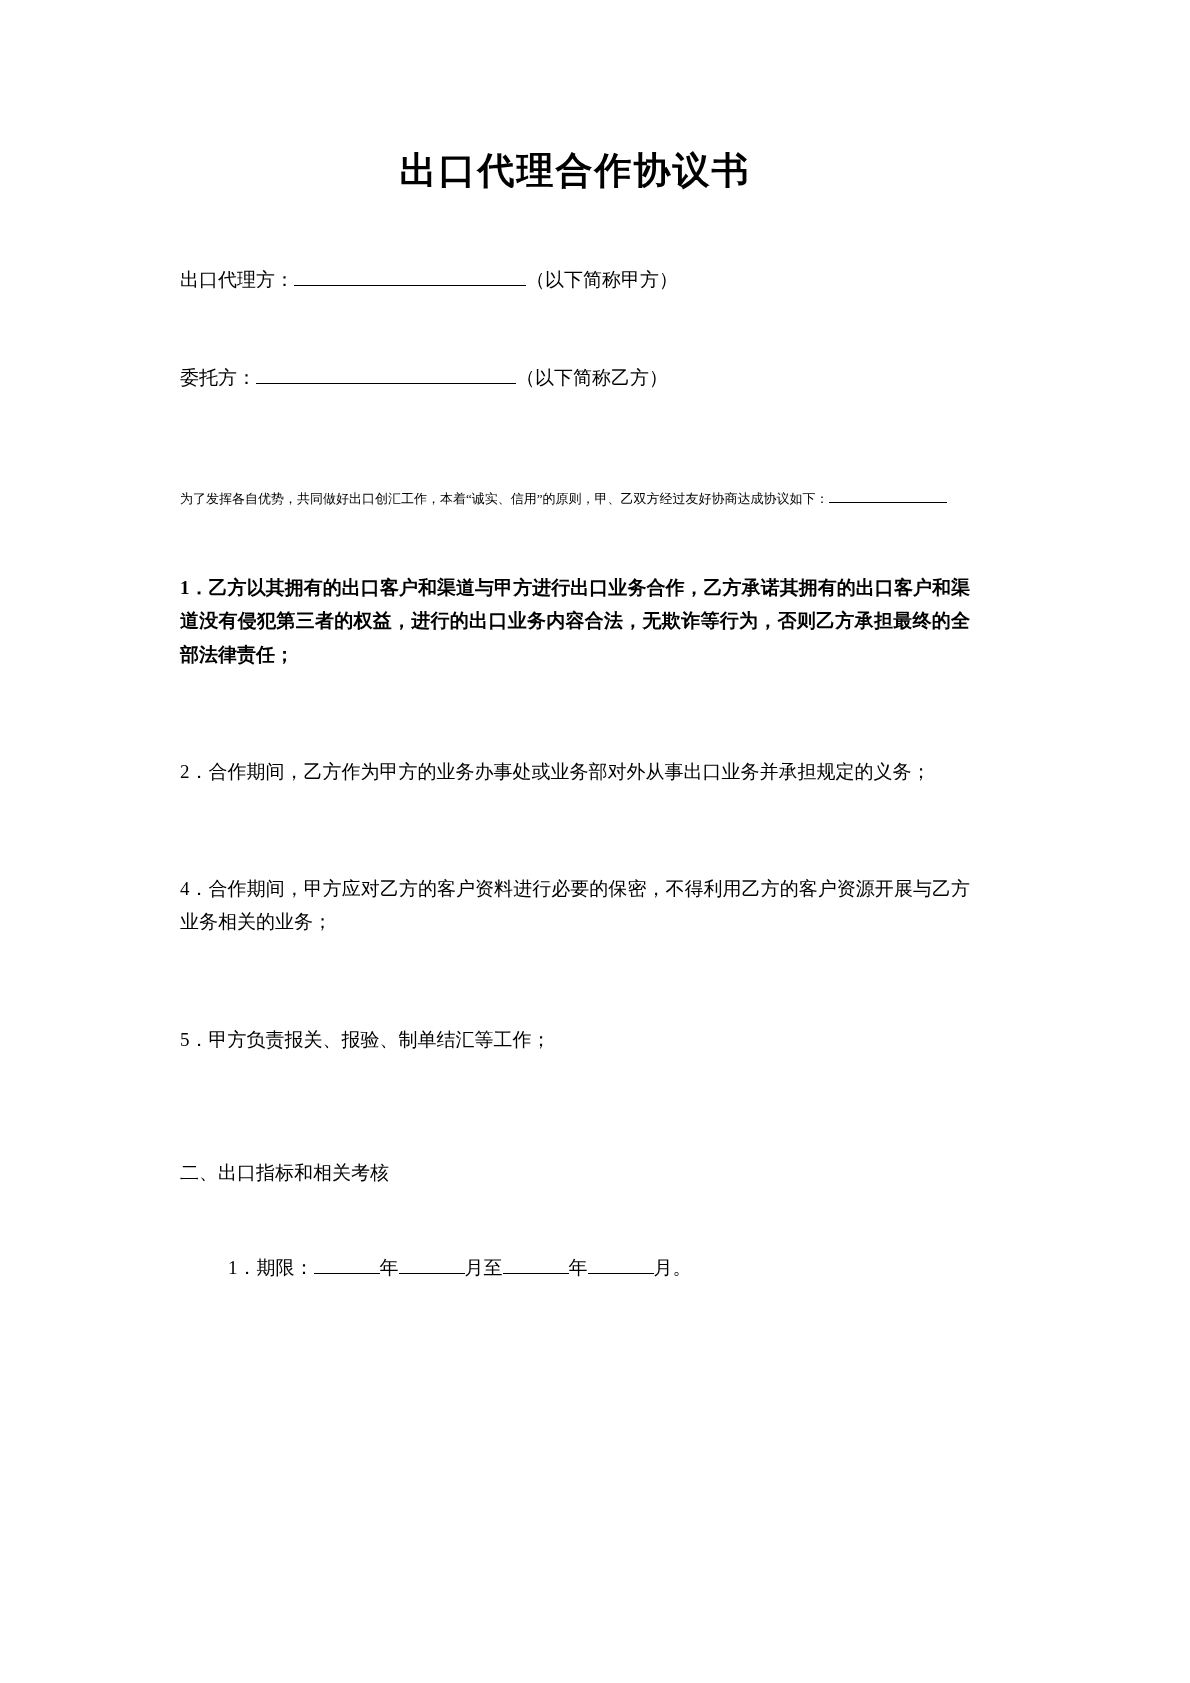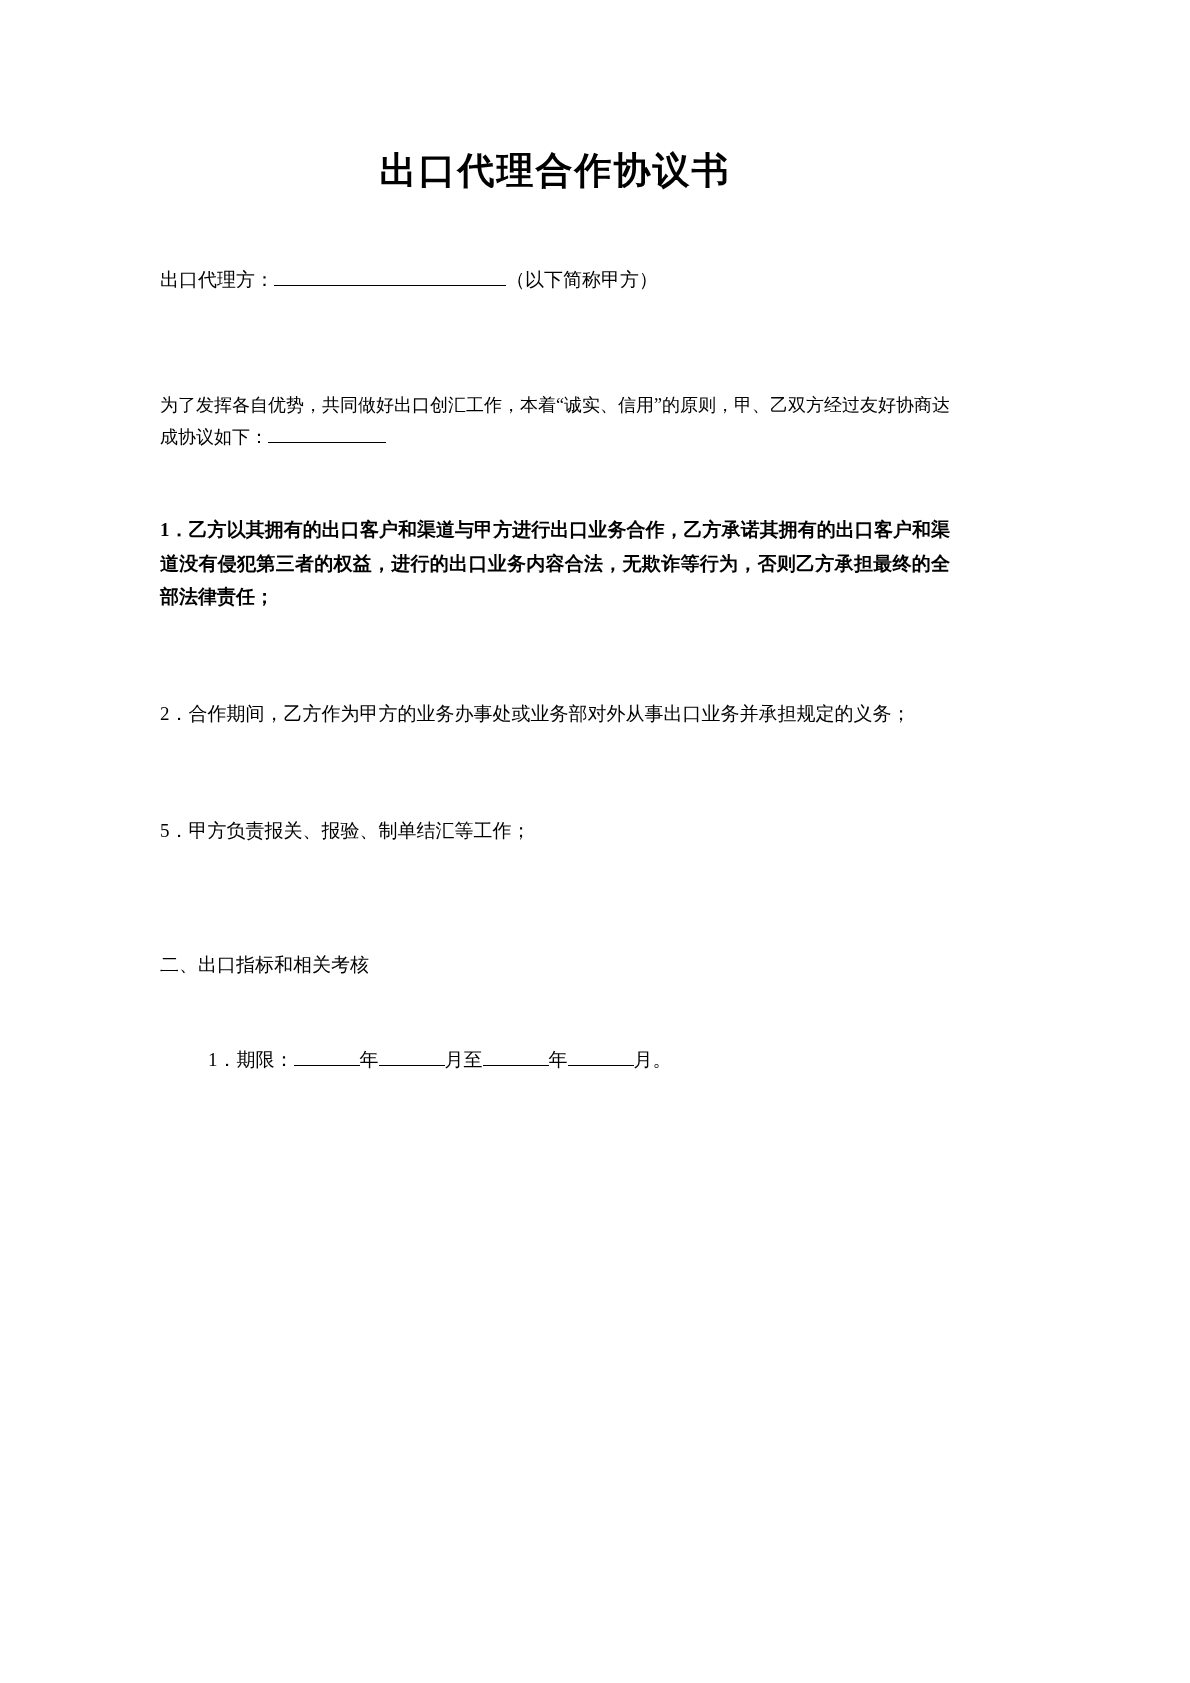--- a/index.html
+++ b/index.html
@@ -18,21 +18,21 @@
   .page {
     position: relative;
     width: 1190px;
     height: 1683px;
     background: #ffffff;
     box-sizing: border-box;
     padding: 0;
   }
   .content {
     position: absolute;
-    left: 160px;
+    left: 180px;
     top: 0;
     width: 790px;
   }
 
   .doc-title {
     font-size: 37px;
     font-weight: 700;
     text-align: center;
     letter-spacing: 2px;
     margin: 0;
@@ -56,21 +56,21 @@
     border-bottom: 1px solid #000;
     vertical-align: baseline;
     height: 1em;
   }
   .blank.w-long { width: 232px; }
   .blank.w-med  { width: 260px; }
   .blank.w-short{ width: 118px; }
   .blank.w-tiny { width: 66px; }
 
   .para {
-    font-size: 18px;
+    font-size: 13px;
     line-height: 1.75;
     margin-top: 92px;
     text-align: justify;
   }
 
   .section-head {
     font-size: 19px;
     line-height: 1.75;
     margin-top: 104px;
   }
@@ -91,29 +91,33 @@
 
 <div class="page">
   <div class="content">
 
     <h1 class="doc-title">出口代理合作协议书</h1>
 
     <div class="party-line">
       <span>出口代理方：</span><span class="blank w-long"></span><span>（以下简称甲方）</span>
     </div>
 
+    <div class="party-line second">
+      <span>委托方：</span><span class="blank w-med"></span><span>（以下简称乙方）</span>
+    </div>
 
     <p class="para"><span>为了发挥各自优势，共同做好出口创汇工作，本着“诚实、信用”的原则，甲、乙双方经过友好协商达成协议如下：</span><span class="blank w-short"></span></p>
 
 
     <p class="clause first">1．乙方以其拥有的出口客户和渠道与甲方进行出口业务合作，乙方承诺其拥有的出口客户和渠道没有侵犯第三者的权益，进行的出口业务内容合法，无欺诈等行为，否则乙方承担最终的全部法律责任；</p>
 
     <p class="clause">2．合作期间，乙方作为甲方的业务办事处或业务部对外从事出口业务并承担规定的义务；</p>
 
 
+    <p class="clause">4．合作期间，甲方应对乙方的客户资料进行必要的保密，不得利用乙方的客户资源开展与乙方业务相关的业务；</p>
 
     <p class="clause">5．甲方负责报关、报验、制单结汇等工作；</p>
 
     <p class="section-head second">二、出口指标和相关考核</p>
 
     <p class="clause term"><span>1．期限：</span><span class="blank w-tiny"></span><span>年</span><span class="blank w-tiny"></span><span>月</span><span>至</span><span class="blank w-tiny"></span><span>年</span><span class="blank w-tiny"></span><span>月</span><span>。</span></p>
 
   </div>
 </div>
 

